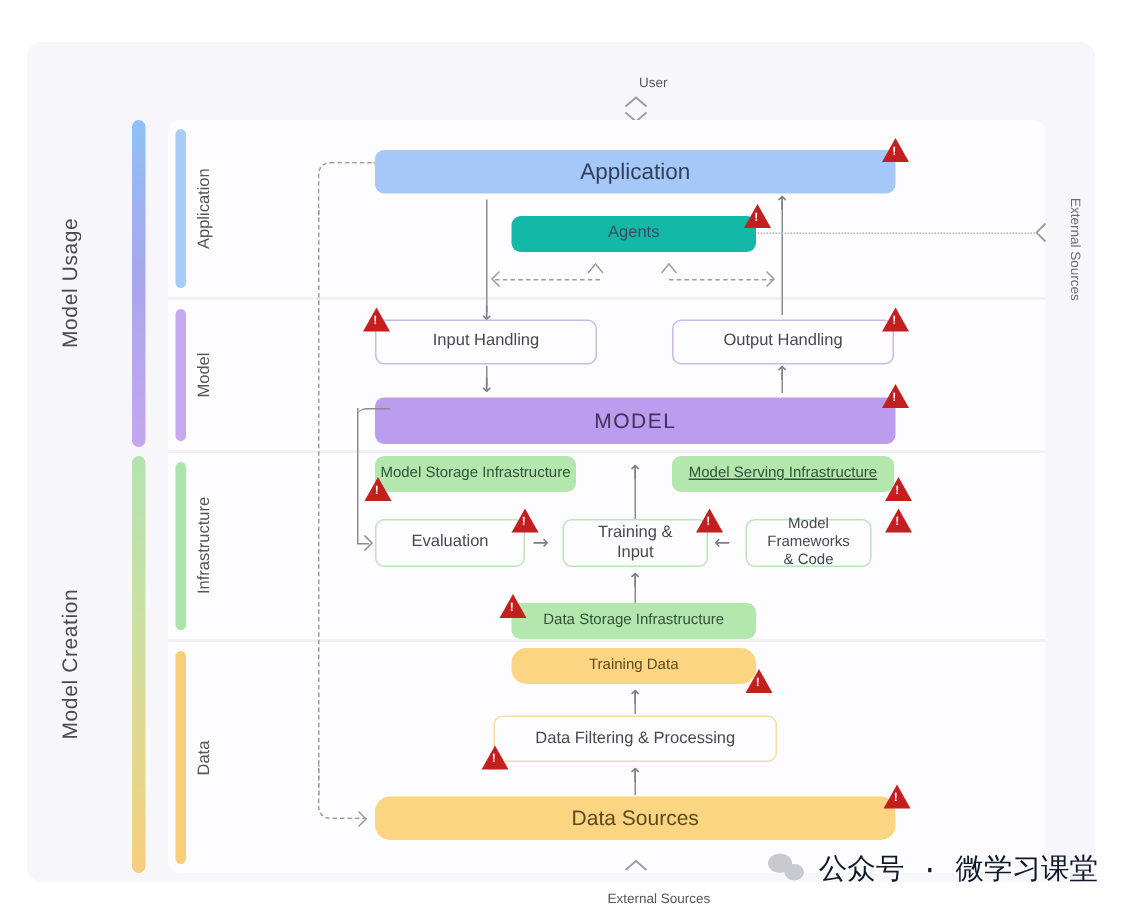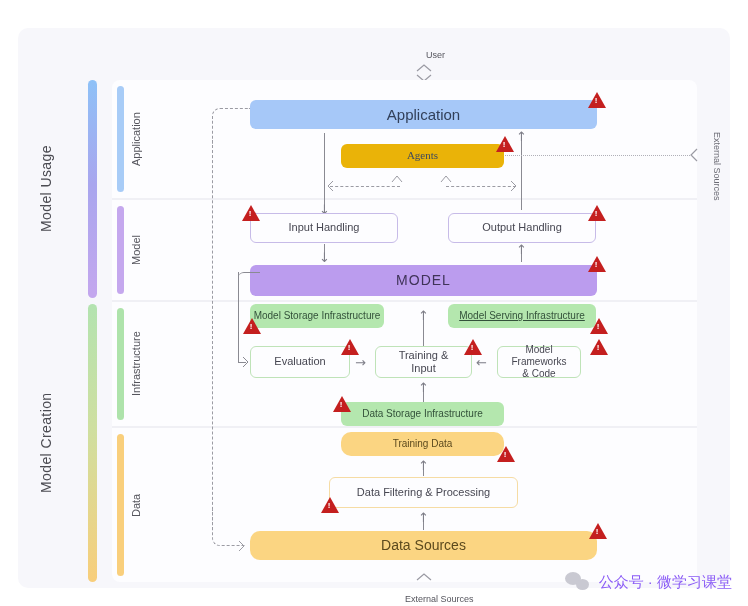--- a/index.html
+++ b/index.html
@@ -94,21 +94,21 @@
 
   
   .box {
     position: absolute;
     display: flex; align-items: center; justify-content: center;
     text-align: center;
     border-radius: 6px;
     line-height: 1.2;
   }
   .box.filled-blue  { background:#a6c8f8; color:#32405a; }
-  .box.filled-lblue { background:#eab308; color:#3e4a5e;font-family:Liberation Serif, serif; }
+  .box.filled-lblue { background:#14b8a6; color:#3e4a5e; }
   .box.filled-purp  { background:#bb9cee; color:#3f3358; }
   .box.filled-green { background:#b4e7ae; color:#33513a; }
   .box.filled-yellow{ background:#fbd582; color:#5c4a1e;border-radius:10px; }
   .box.out-purple   { border:1px solid #c7bbe8; color:#474752; background:transparent; }
   .box.out-green    { border:1px solid #bfe3b8; color:#474752; background:transparent; }
   .box.out-yellow   { border:1px solid #f6dca4; color:#474752; background:transparent; }
 
   
   .warn {
     position: absolute;
@@ -141,22 +141,22 @@
   }
   .edge-label-vert {
     position:absolute; font-size:9px; color:#6b6b74;
     writing-mode: vertical-rl; white-space:nowrap;
   }
 
   
   .watermark {
     position:absolute; right: 16px; bottom: 14px;
     display:flex; align-items:center; gap:8px;
-    color:#8b5cf6; font-size:15px; white-space:nowrap;
-    font-family:Liberation Sans, sans-serif;
+    color:#0f172a; font-size:19px; white-space:nowrap;
+    font-family:Liberation Mono, monospace;
   }
   .wm-icon { width:26px; height:20px; position:relative; }
   .wm-icon .b1, .wm-icon .b2 {
     position:absolute; border-radius:50%; background:#c9c9d2;
   }
   .wm-icon .b1 { width:16px; height:13px; left:0; top:0; }
   .wm-icon .b2 { width:13px; height:11px; left:11px; top:7px; }
 
   
   .lpath { position:absolute; border:1px dashed #9b9ba3; background:transparent; }

